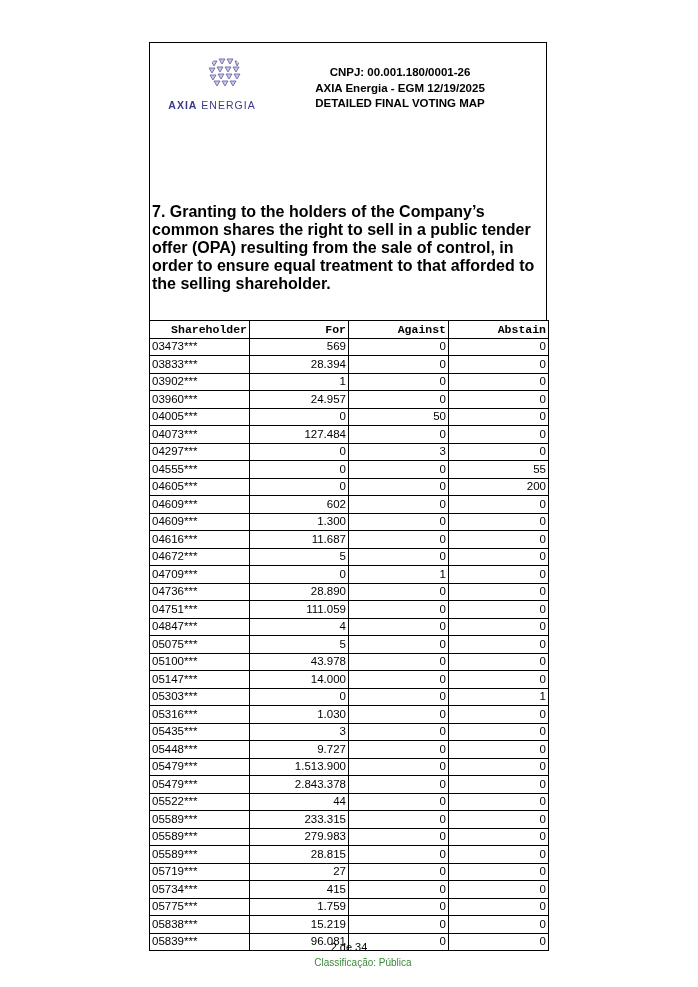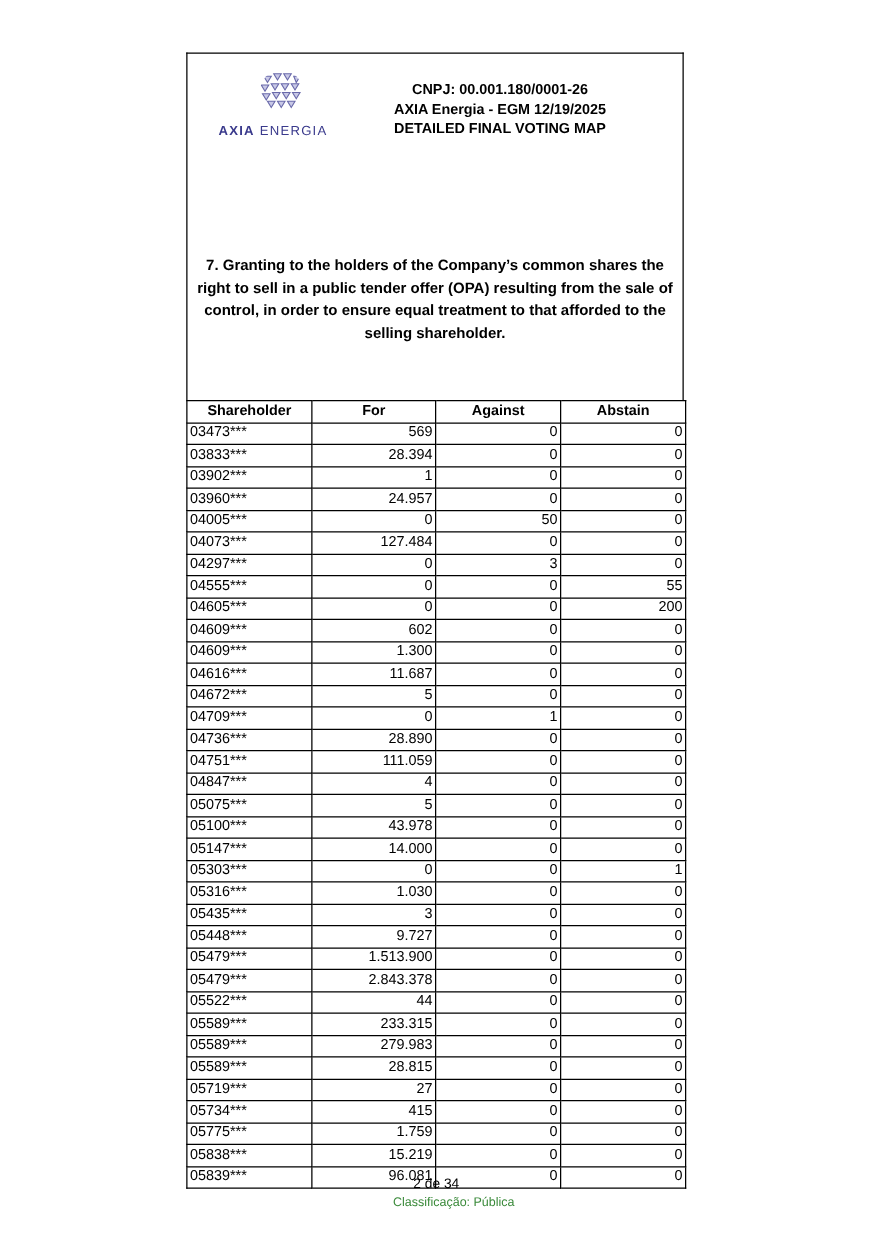--- a/index.html
+++ b/index.html
@@ -4,27 +4,27 @@
 <style>
   html, body { margin: 0; padding: 0; background: #ffffff; }
   body { width: 698px; height: 987px; position: relative; font-family: "Liberation Sans", sans-serif; color: #000; }
   .sheet { position: absolute; left: 149px; top: 42px; width: 398px; }
   .header-box {
     position: relative; width: 396px; height: 277px;
     border: 1.5px solid #000; border-bottom: none; box-sizing: content-box;
   }
   .logo { position: absolute; left: 12px; top: 8px; width: 100px; height: 60px; }
   .logo svg { position: absolute; left: 43px; top: 2px; }
-  .logo-text { position: absolute; left: 0; top: 48px; width: 100px; text-align: right; font-size: 10.5px; letter-spacing: 1px; color: #3a3a8c; white-space: nowrap; }
+  .logo-text { position: absolute; left: 0; top: 48px; width: 100px; text-align: center; font-size: 10.5px; letter-spacing: 1px; color: #3a3a8c; white-space: nowrap; }
   .logo-text b { font-weight: bold; }
   .company-info { position: absolute; left: 130px; top: 22px; width: 240px; text-align: center; font-weight: bold; font-size: 11.5px; line-height: 15.5px; }
-  .item-text { position: absolute; left: 2px; top: 160px; width: 392px; text-align: center; font-weight: bold; font-size: 12px; line-height: 18px; }
+  .item-text { position: absolute; left: 2px; top: 160px; width: 392px; text-align: left; font-weight: bold; font-size: 16px; line-height: 18px; }
   table { border-collapse: collapse; width: 399px; table-layout: fixed; font-size: 11.5px; }
   th, td { border: 1.5px solid #000; height: 16.5px; padding: 0 2px; line-height: 15px; }
-  th { font-weight: bold; text-align: center; }
+  th { font-weight: bold; text-align: right; font-family: Liberation Mono, monospace; }
   td.id { text-align: left; }
   td.num { text-align: right; }
   col.c1 { width: 100px; } col.c2 { width: 99px; } col.c3 { width: 100px; } col.c4 { width: 100px; }
   .footer { position: absolute; left: 0; width: 698px; text-align: center; }
   .page-num { top: 941px; font-size: 11px; }
   .classification { top: 957px; font-size: 10px; color: #3a8a3a; margin-left: 14px; }
 </style>
 </head>
 <body>
 

